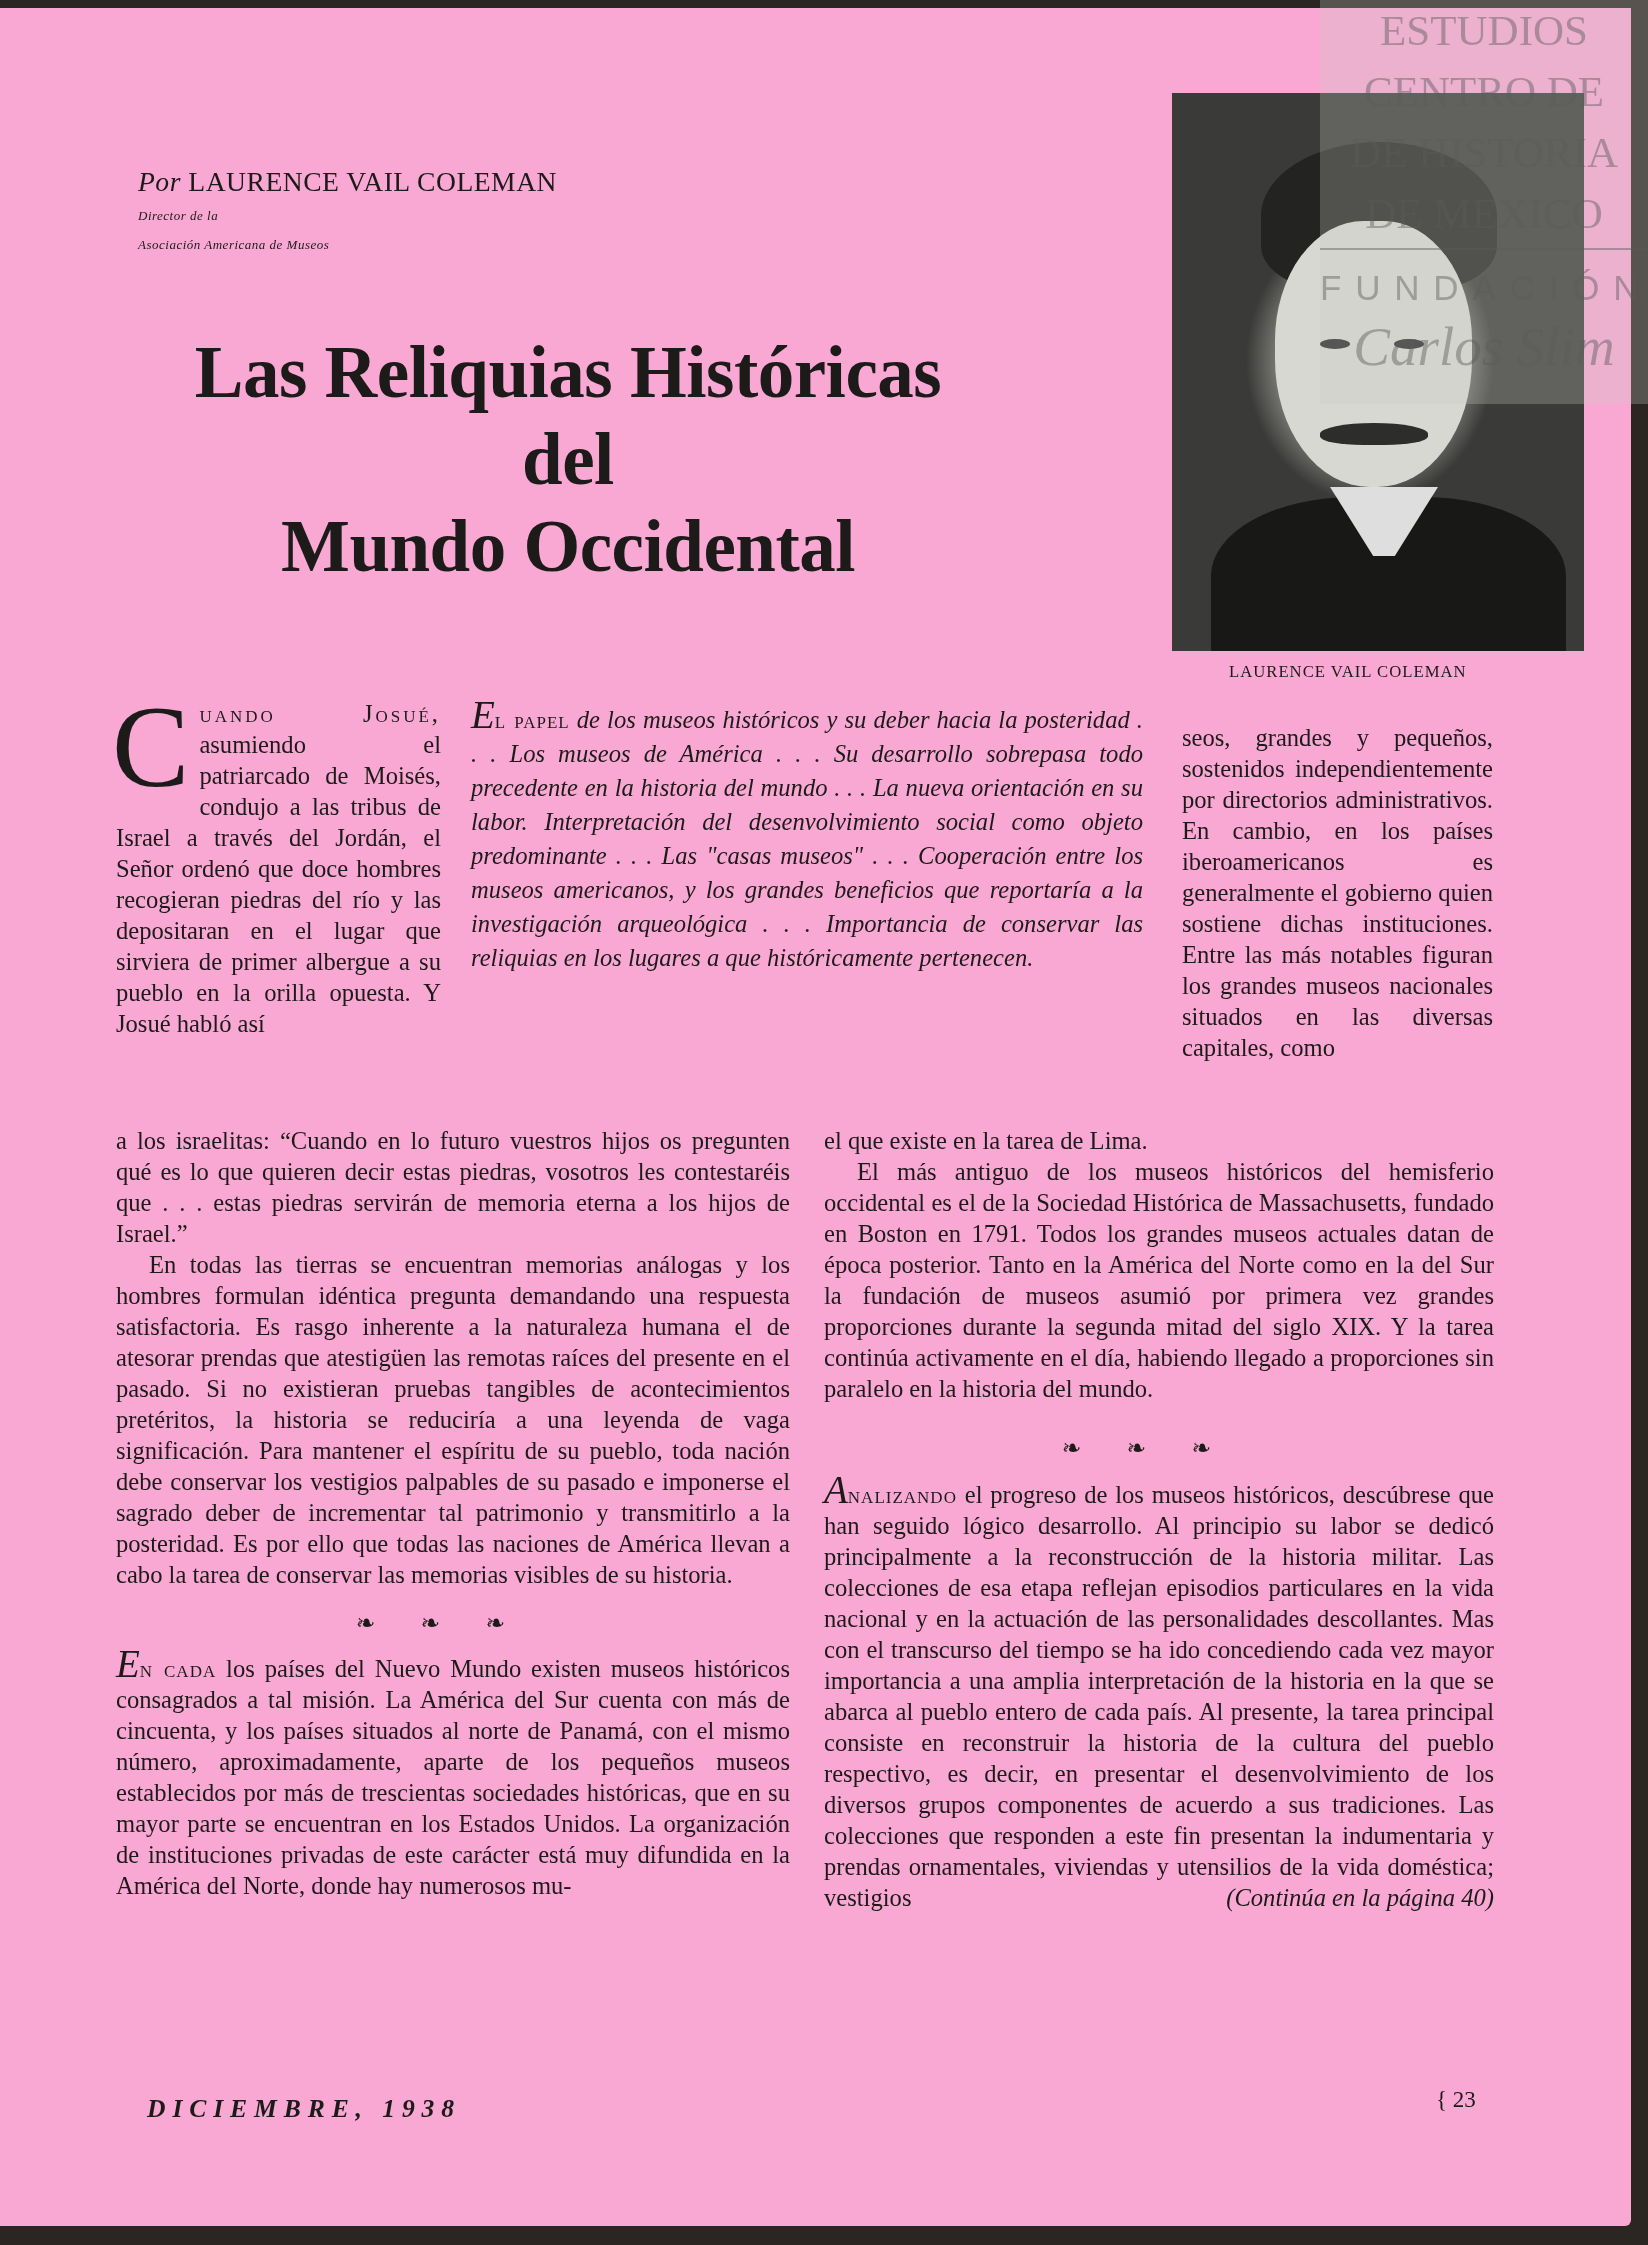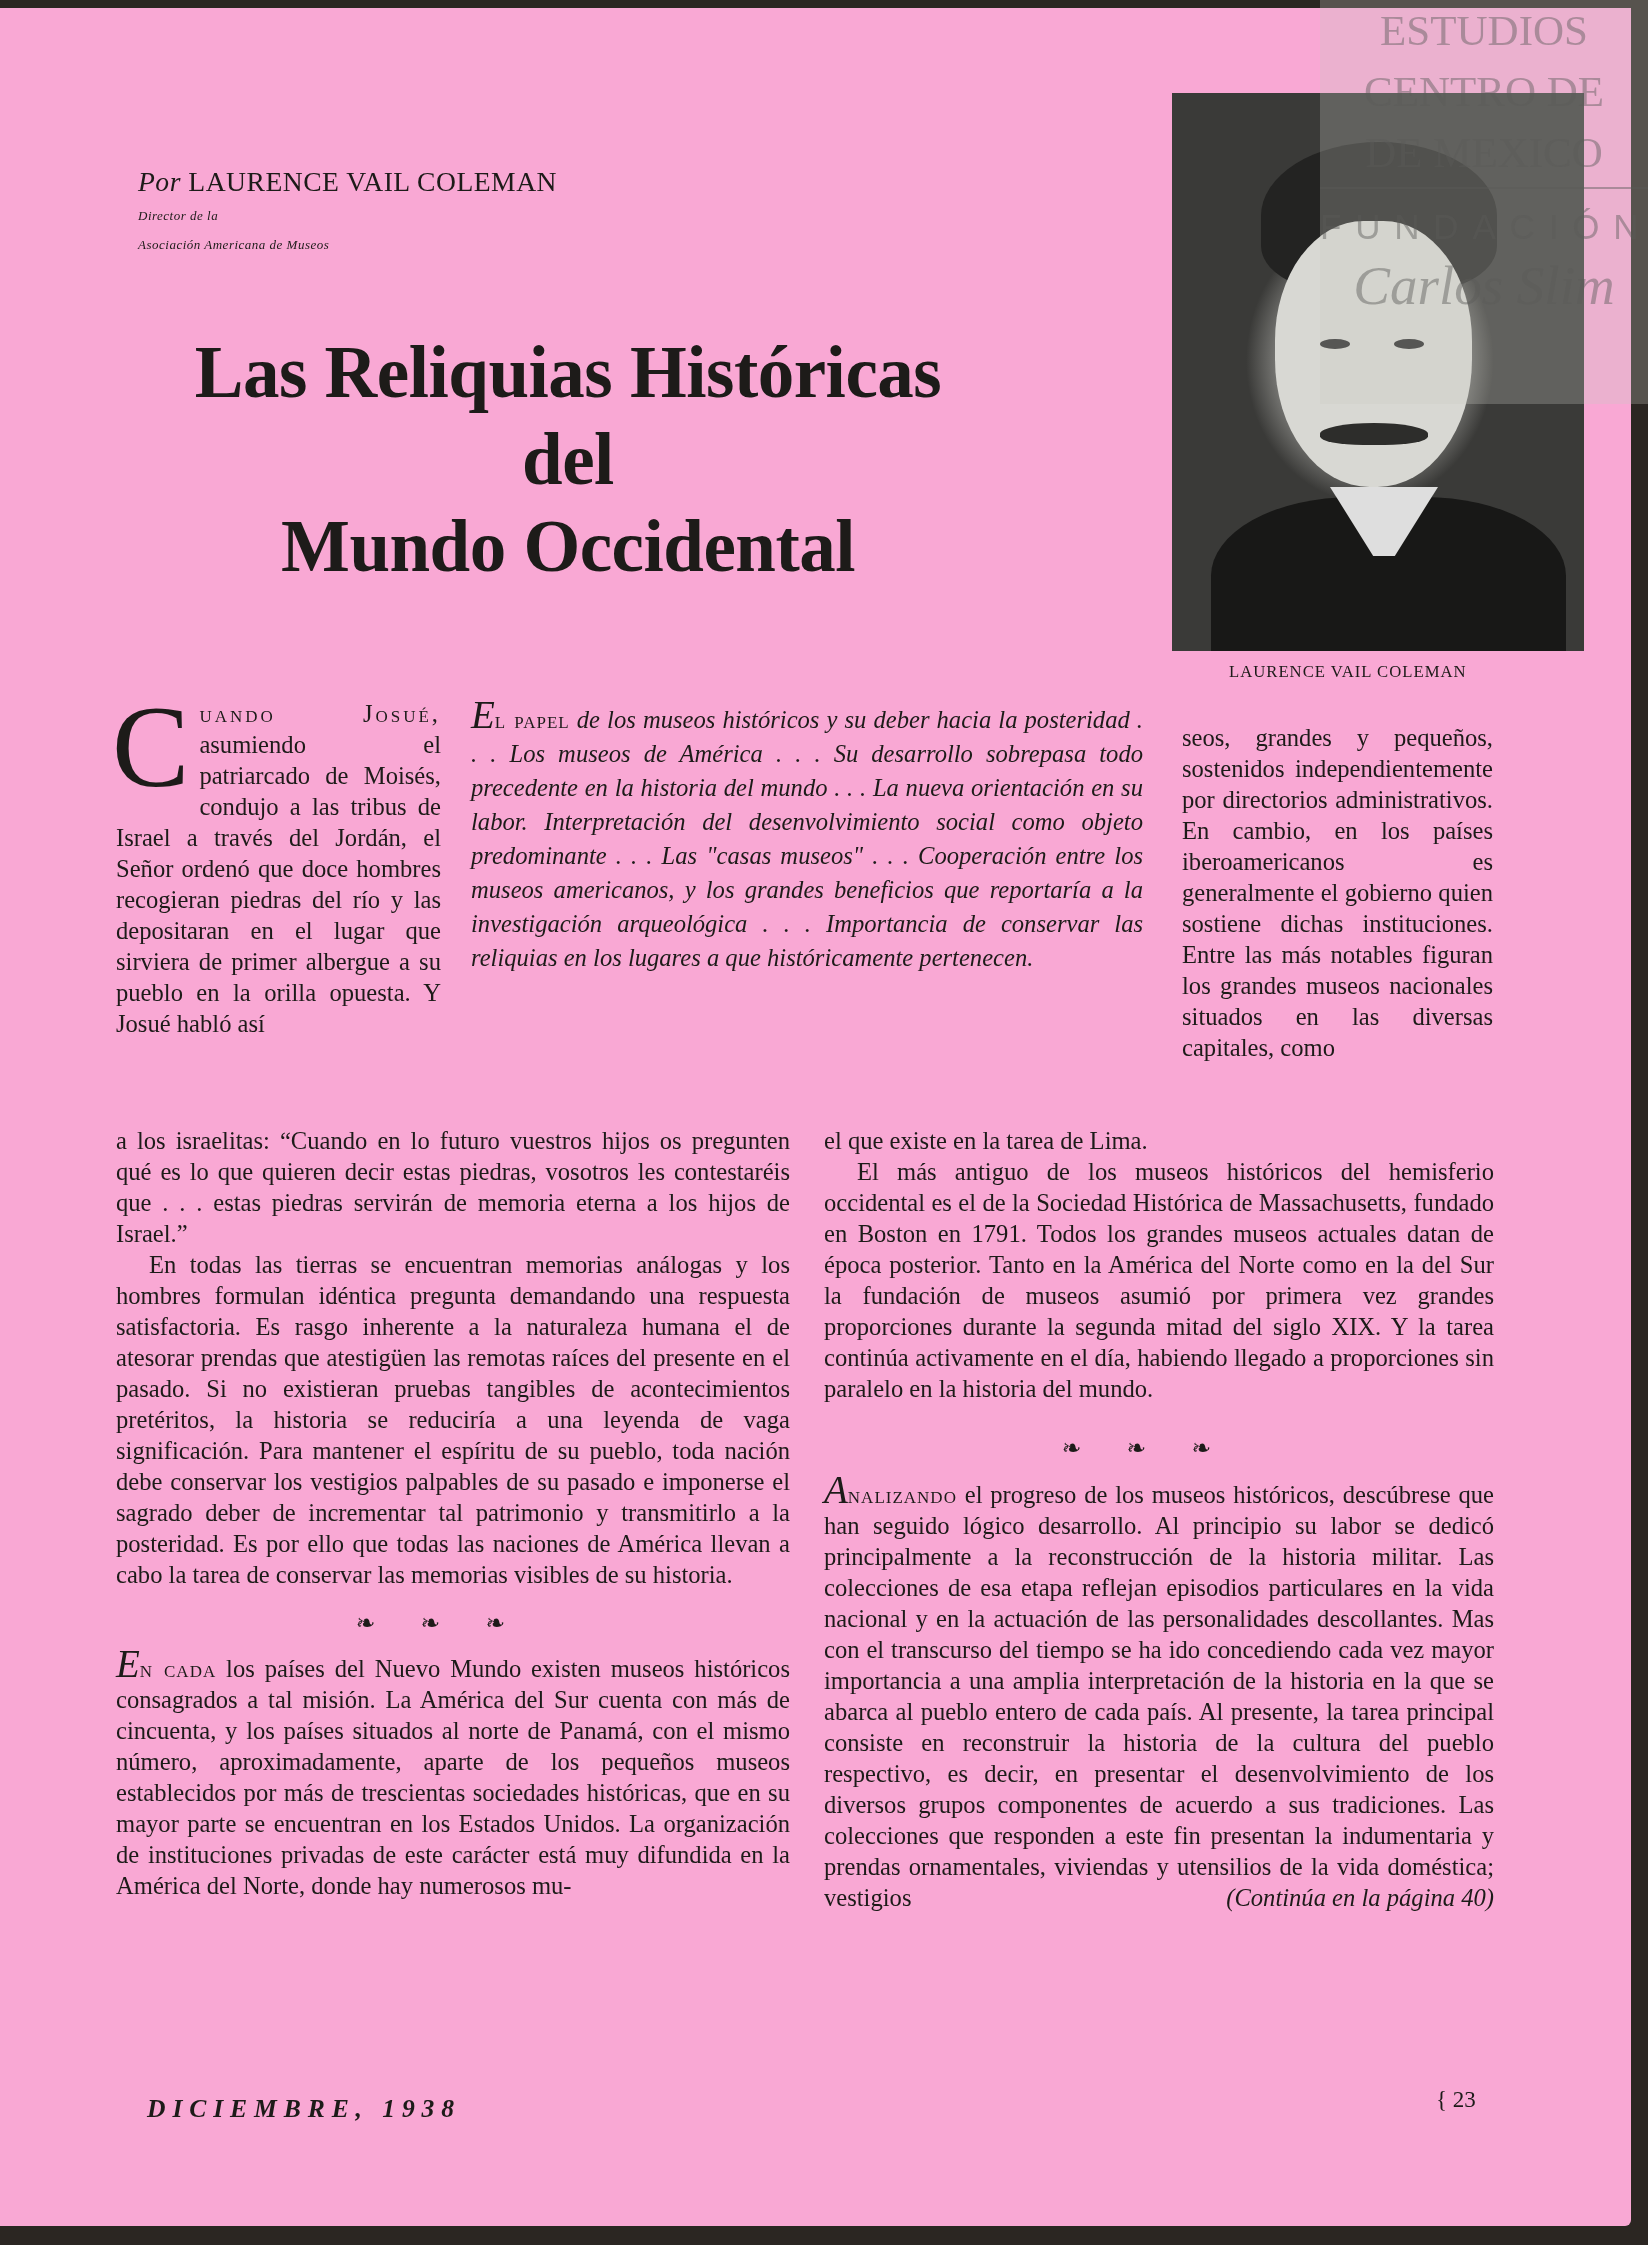--- a/index.html
+++ b/index.html
@@ -134,18 +134,19 @@
     </p>
   </div>
 
   <div class="footer-left">DICIEMBRE, 1938</div>
   <div class="footer-right">{ 23</div>
 </div>
 
 <div class="watermark">
   <div class="l">ESTUDIOS</div>
   <div class="l">CENTRO DE</div>
+  <div class="l">DE HISTORIA</div>
   <div class="l">DE MEXICO</div>
   <hr>
   <div class="f">FUNDACIÓN</div>
   <div class="s">Carlos Slim</div>
 </div>
 
 
 </body></html>

